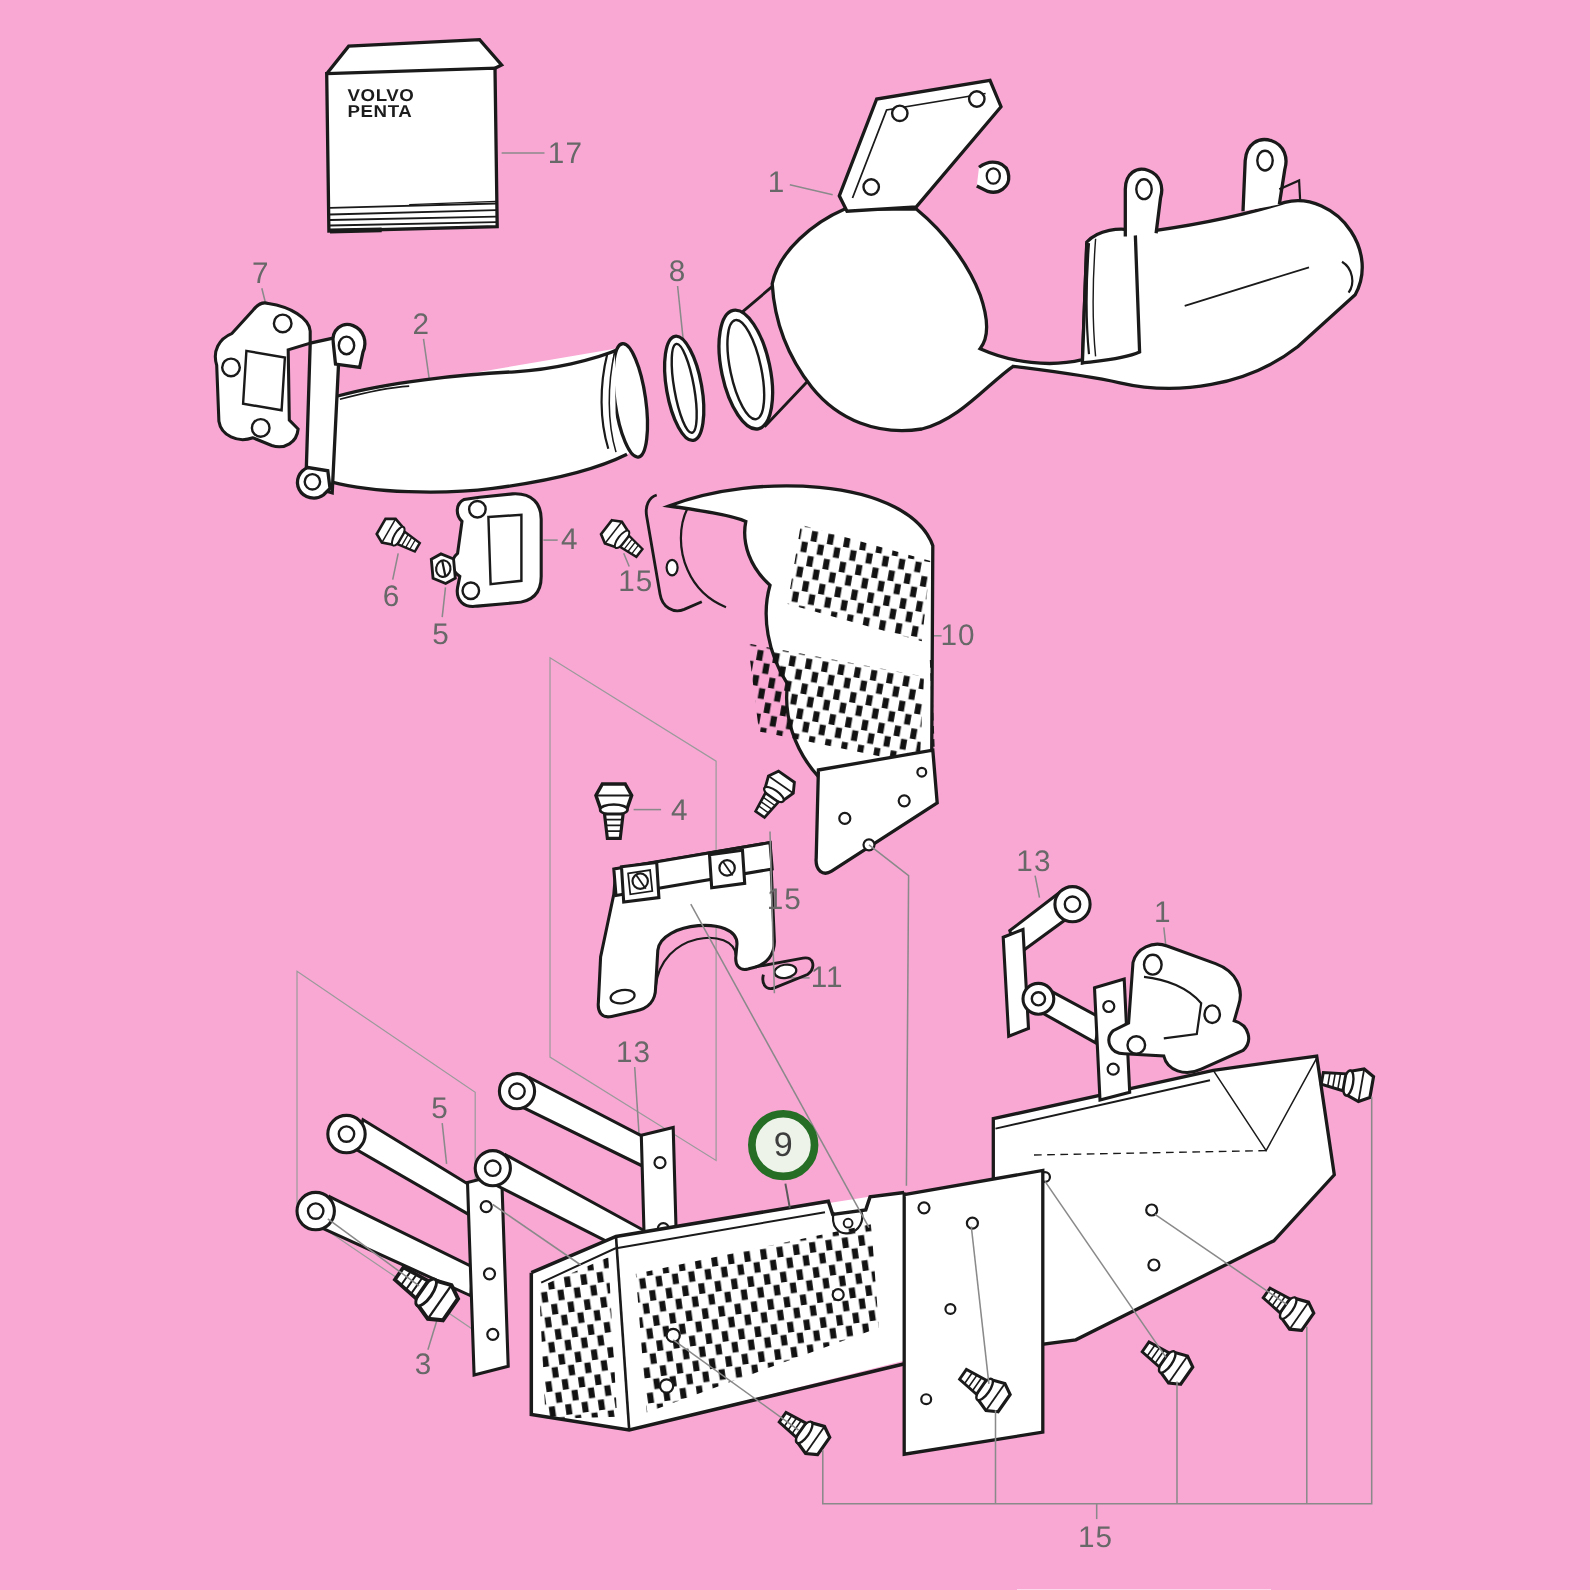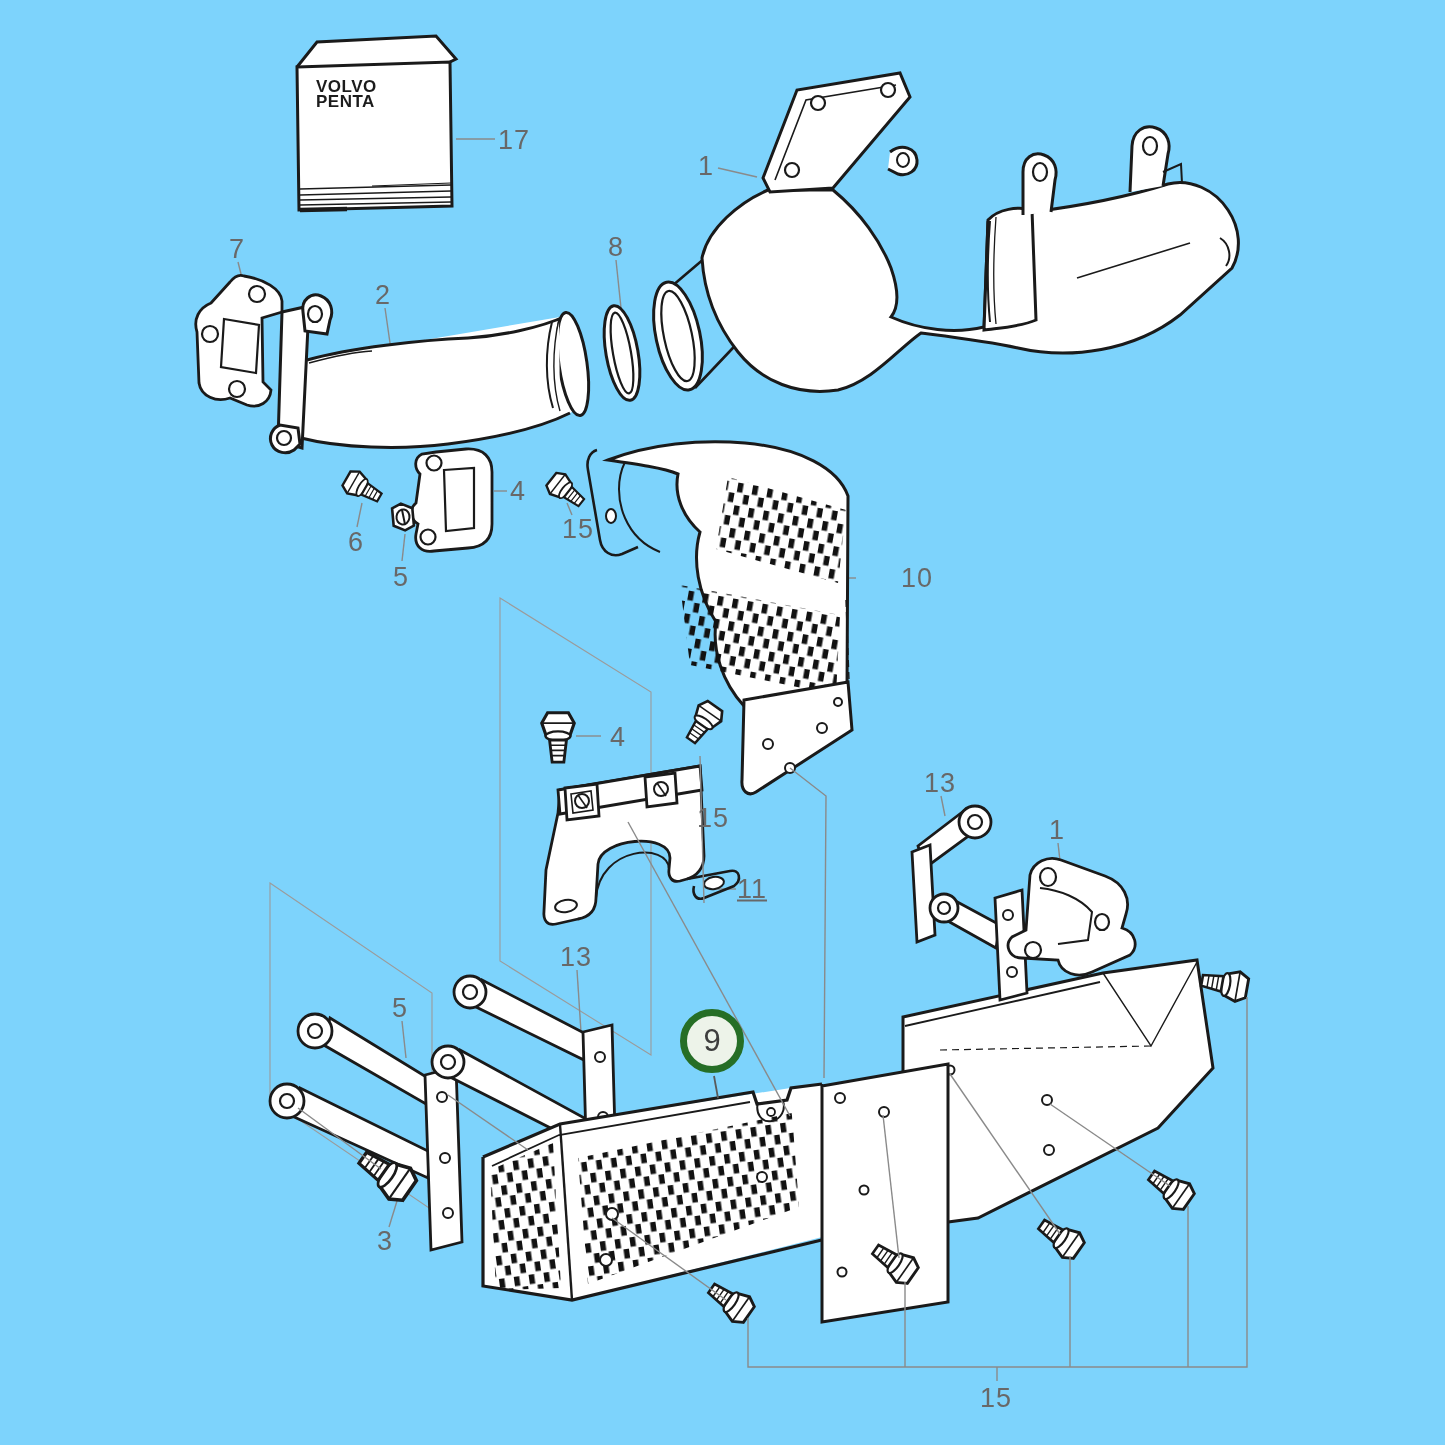--- a/index.html
+++ b/index.html
@@ -1,16 +1,16 @@
 <!DOCTYPE html>
 <html><head>
 <meta charset="utf-8">
 <style>
   html,body{margin:0;padding:0;background:#ffffff;}
-  .stage{position:relative;width:1445px;height:1445px;background:#7dd3fc;overflow:hidden;
+  .stage{position:relative;width:1445px;height:1445px;background:#f9a8d4;overflow:hidden;
          font-family:"Liberation Sans", sans-serif;}
   .stage svg{position:absolute;left:0;top:0;}
   #callout-layer{position:absolute;left:0;top:0;width:100%;height:100%;pointer-events:none;}
   .callout{position:absolute;transform:translate(-50%,-50%);font-size:27px;line-height:1;
            letter-spacing:1px;white-space:nowrap;}
   .callout-highlight{position:absolute;transform:translate(-50%,-50%);width:50px;height:50px;
            border-radius:50%;display:flex;align-items:center;justify-content:center;
            font-size:31px;font-weight:400;}
 </style>
 </head>
@@ -308,22 +308,22 @@
 
 <div id="callout-layer">
       <div class="callout" style="left: 706px; top: 166px; color: rgb(104, 104, 104);">1</div>
       <div class="callout" style="left: 383px; top: 295px; color: rgb(104, 104, 104);">2</div>
       <div class="callout" style="left: 385px; top: 1241px; color: rgb(104, 104, 104);">3</div>
       <div class="callout" style="left: 518px; top: 491px; color: rgb(104, 104, 104);">4</div>
       <div class="callout" style="left: 401px; top: 577px; color: rgb(104, 104, 104);">5</div>
       <div class="callout" style="left: 356px; top: 542px; color: rgb(104, 104, 104);">6</div>
       <div class="callout" style="left: 237px; top: 249px; color: rgb(104, 104, 104);">7</div>
       <div class="callout" style="left: 616px; top: 247px; color: rgb(104, 104, 104);">8</div>
-      <div class="callout" style="left: 917px; top: 578px; color: rgb(104, 104, 104);">10</div>
-      <div class="callout" style="left: 752px; top: 889px; color: rgb(104, 104, 104); text-decoration: underline;">11</div>
+      <div class="callout" style="left: 871px; top: 578px; color: rgb(104, 104, 104);">10</div>
+      <div class="callout" style="left: 752px; top: 889px; color: rgb(104, 104, 104);">11</div>
       <div class="callout" style="left: 400px; top: 1008px; color: rgb(104, 104, 104);">5</div>
       <div class="callout" style="left: 576px; top: 957px; color: rgb(104, 104, 104);">13</div>
       <div class="callout" style="left: 940px; top: 783px; color: rgb(104, 104, 104);">13</div>
       <div class="callout" style="left: 1057px; top: 830px; color: rgb(104, 104, 104);">1</div>
       <div class="callout" style="left: 578px; top: 529px; color: rgb(104, 104, 104);">15</div>
       <div class="callout" style="left: 713px; top: 818px; color: rgb(104, 104, 104);">15</div>
       <div class="callout" style="left: 996px; top: 1398px; color: rgb(104, 104, 104);">15</div>
       <div class="callout" style="left: 618px; top: 737px; color: rgb(104, 104, 104);">4</div>
       <div class="callout" style="left: 514px; top: 140px; color: rgb(104, 104, 104);">17</div>
       <div class="callout-highlight" style="left: 712px; top: 1041px; border: 7px solid rgb(38, 110, 38); background: rgb(237, 243, 233); color: rgb(62, 62, 62);">9</div>

